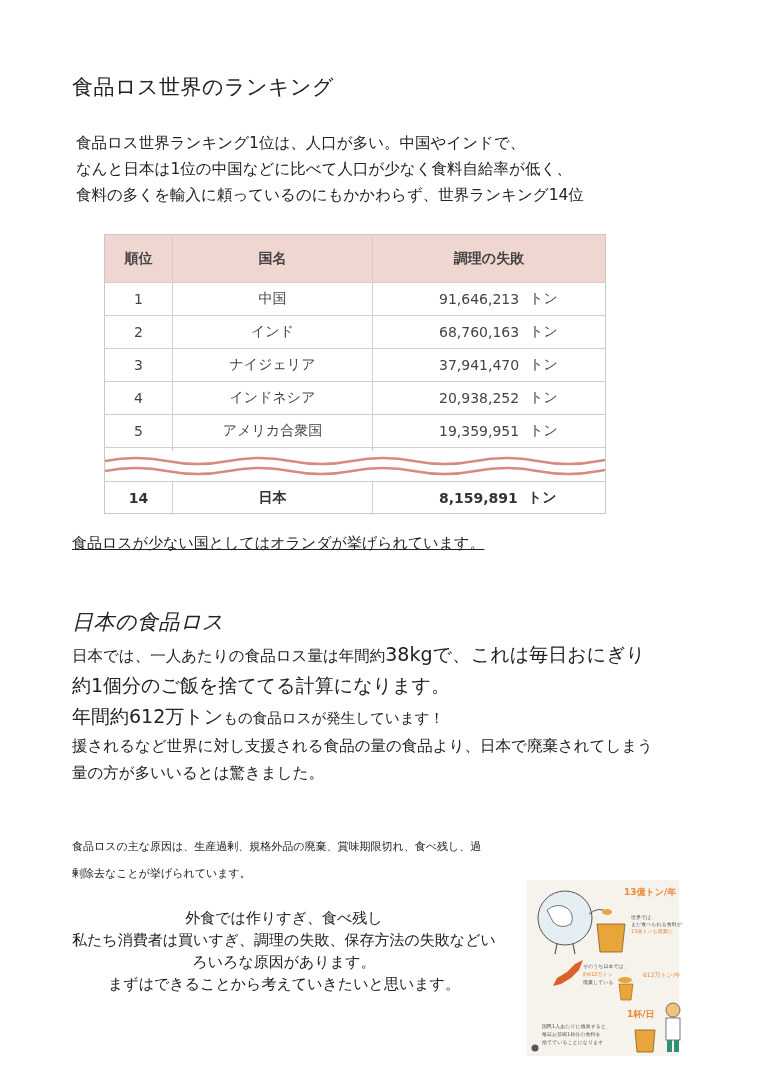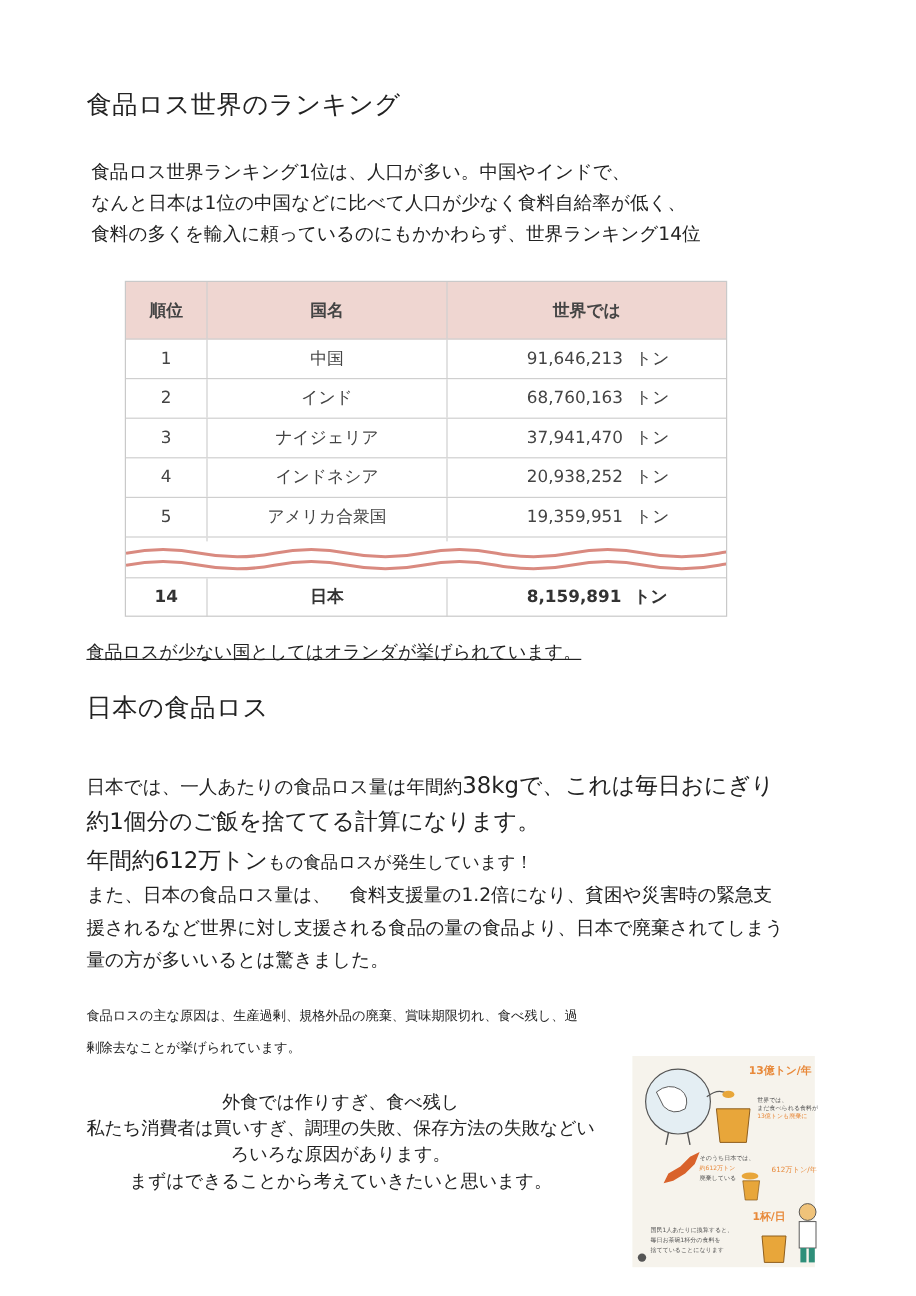--- a/index.html
+++ b/index.html
@@ -39,21 +39,21 @@
 <div class="abs p" style="left:76px; top:130px;">
   <div>食品ロス世界ランキング1位は、人口が多い。中国やインドで、</div>
   <div>なんと日本は1位の中国などに比べて人口が少なく食料自給率が低く、</div>
   <div>食料の多くを輸入に頼っているのにもかかわらず、世界ランキング14位</div>
 </div>
 
 <div class="abs tbl">
   <div class="row hdr">
     <div class="cell c1">順位</div>
     <div class="cell c2">国名</div>
-    <div class="cell c3">世界では</div>
+    <div class="cell c3">調理の失敗</div>
   </div>
 
   <div class="row" style="top:48px; height:33px;">
     <div class="cell c1">1</div>
     <div class="cell c2">中国</div>
     <div class="cell c3">
         <span>91,646,213</span>
         <span class="unit">トン</span>
       </div>
   </div>
@@ -106,32 +106,31 @@
     <div class="cell c2">日本</div>
     <div class="cell c3">
         <span>8,159,891</span>
         <span class="unit">トン</span>
       </div>
   </div>
 </div>
 
 <div class="abs p" style="left:72px; top:530px; font-size:15px;text-decoration:underline;">食品ロスが少ない国としてはオランダが挙げられています。</div>
 
-<div class="abs h1" style="left:72px; top:576px;">日本の食品ロス</div>
+<div class="abs h1" style="left:72px; top:608px;font-style:italic;">日本の食品ロス</div>
 
 <div class="abs" style="left:72px; top:642px; white-space:nowrap;">
   <span style="font-size:15.5px;">日本では、一人あたりの食品ロス量は年間約</span><span style="font-size:19px;">38kgで、これは毎日おにぎり</span>
 </div>
 <div class="abs big" style="left:72px; top:670px;">約1個分のご飯を捨ててる計算になります。</div>
 <div class="abs" style="left:72px; top:704px; white-space:nowrap;">
   <span style="font-size:19px;">年間約612万トン</span><span style="font-size:14.5px;">もの食品ロスが発生しています！</span>
 </div>
 
 <div class="abs p" style="left:72px; top:733px; font-size:15.5px; line-height:27px;">
-  <div>また、日本の食品ロス量は、　食料支援量の1.2倍になり、貧困や災害時の緊急支</div>
   <div>援されるなど世界に対し支援される食品の量の食品より、日本で廃棄されてしまう</div>
   <div>量の方が多いいるとは驚きました。</div>
 </div>
 
 <div class="abs p" style="left:72px; top:833px; font-size:11px; line-height:27px;">
   <div>食品ロスの主な原因は、生産過剰、規格外品の廃棄、賞味期限切れ、食べ残し、過</div>
   <div>剰除去なことが挙げられています。</div>
 </div>
 
 <div class="abs small" style="left:72px; top:907px;">

